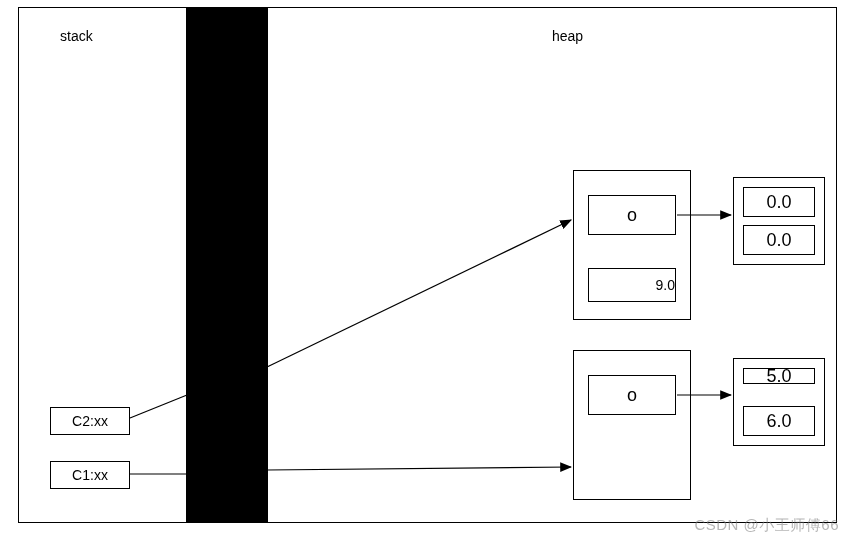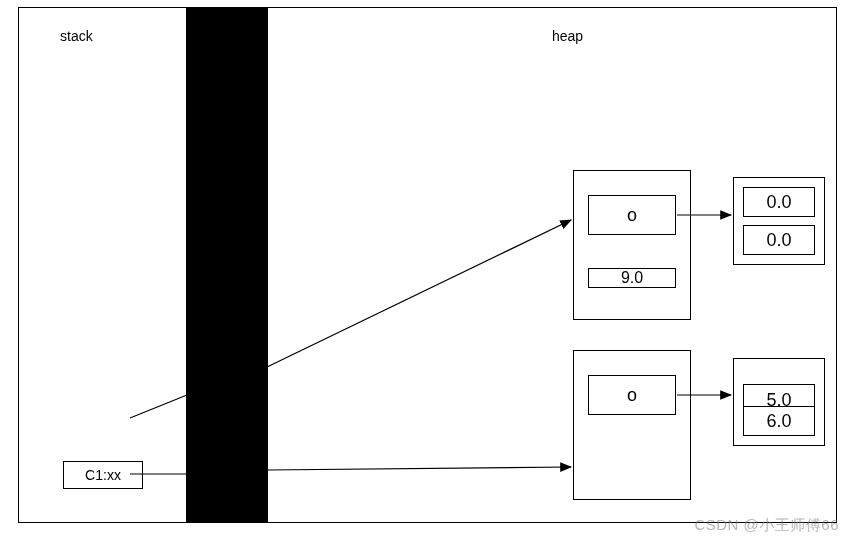--- a/index.html
+++ b/index.html
@@ -63,47 +63,50 @@
 <div class="canvas">
 
   <div class="box" style="left:18px; top:7px; width:169px; height:516px;"></div>
   <div class="label" style="left:60px; top:28px;">stack</div>
 
   <div class="solid-block" style="left:187px; top:7px; width:80px; height:516px;"></div>
 
   <div class="box" style="left:267px; top:7px; width:570px; height:516px;"></div>
   <div class="label" style="left:508px; top:28px;margin-left:44px;">heap</div>
 
-  <div class="cell small-label" style="left:50px; top:461px; width:80px; height:28px; font-size:14px;margin-left:13px;">
+  <div class="cell small-label" style="left:50px; top:407px; width:80px; height:28px; font-size:14px;">
+    <span>C2:xx</span>
+  </div>
+  <div class="cell small-label" style="left:50px; top:461px; width:80px; height:28px; font-size:14px;">
     <span>C1:xx</span>
   </div>
 
   <div class="box" style="left:573px; top:170px; width:118px; height:150px;"></div>
   <div class="cell" style="left:588px; top:195px; width:88px; height:40px;">
     <span>o</span>
   </div>
-  <div class="cell" style="left:588px; top:268px; width:88px; height:20px; font-size:16px;">
+  <div class="cell" style="left:588px; top:268px; width:88px; height:34px; font-size:14px;justify-content:flex-end;">
     <span>9.0</span>
   </div>
 
   <div class="box" style="left:733px; top:177px; width:92px; height:88px;"></div>
   <div class="cell" style="left:743px; top:187px; width:72px; height:30px;">
     <span>0.0</span>
   </div>
   <div class="cell" style="left:743px; top:225px; width:72px; height:30px;">
     <span>0.0</span>
   </div>
 
   <div class="box" style="left:573px; top:350px; width:118px; height:150px;"></div>
   <div class="cell" style="left:588px; top:375px; width:88px; height:40px;">
     <span>o</span>
   </div>
 
   <div class="box" style="left:733px; top:358px; width:92px; height:88px;"></div>
-  <div class="cell" style="left:743px; top:384px; width:72px; height:32px;">
+  <div class="cell" style="left:743px; top:368px; width:72px; height:16px;">
     <span>5.0</span>
   </div>
   <div class="cell" style="left:743px; top:406px; width:72px; height:30px;">
     <span>6.0</span>
   </div>
 
   <svg class="arrows">
     <defs>
       <marker id="arrowhead" markerWidth="10" markerHeight="8" refX="9" refY="4" orient="auto" markerUnits="strokeWidth">
         <path d="M0,0 L10,4 L0,8 Z" fill="#000"></path>

